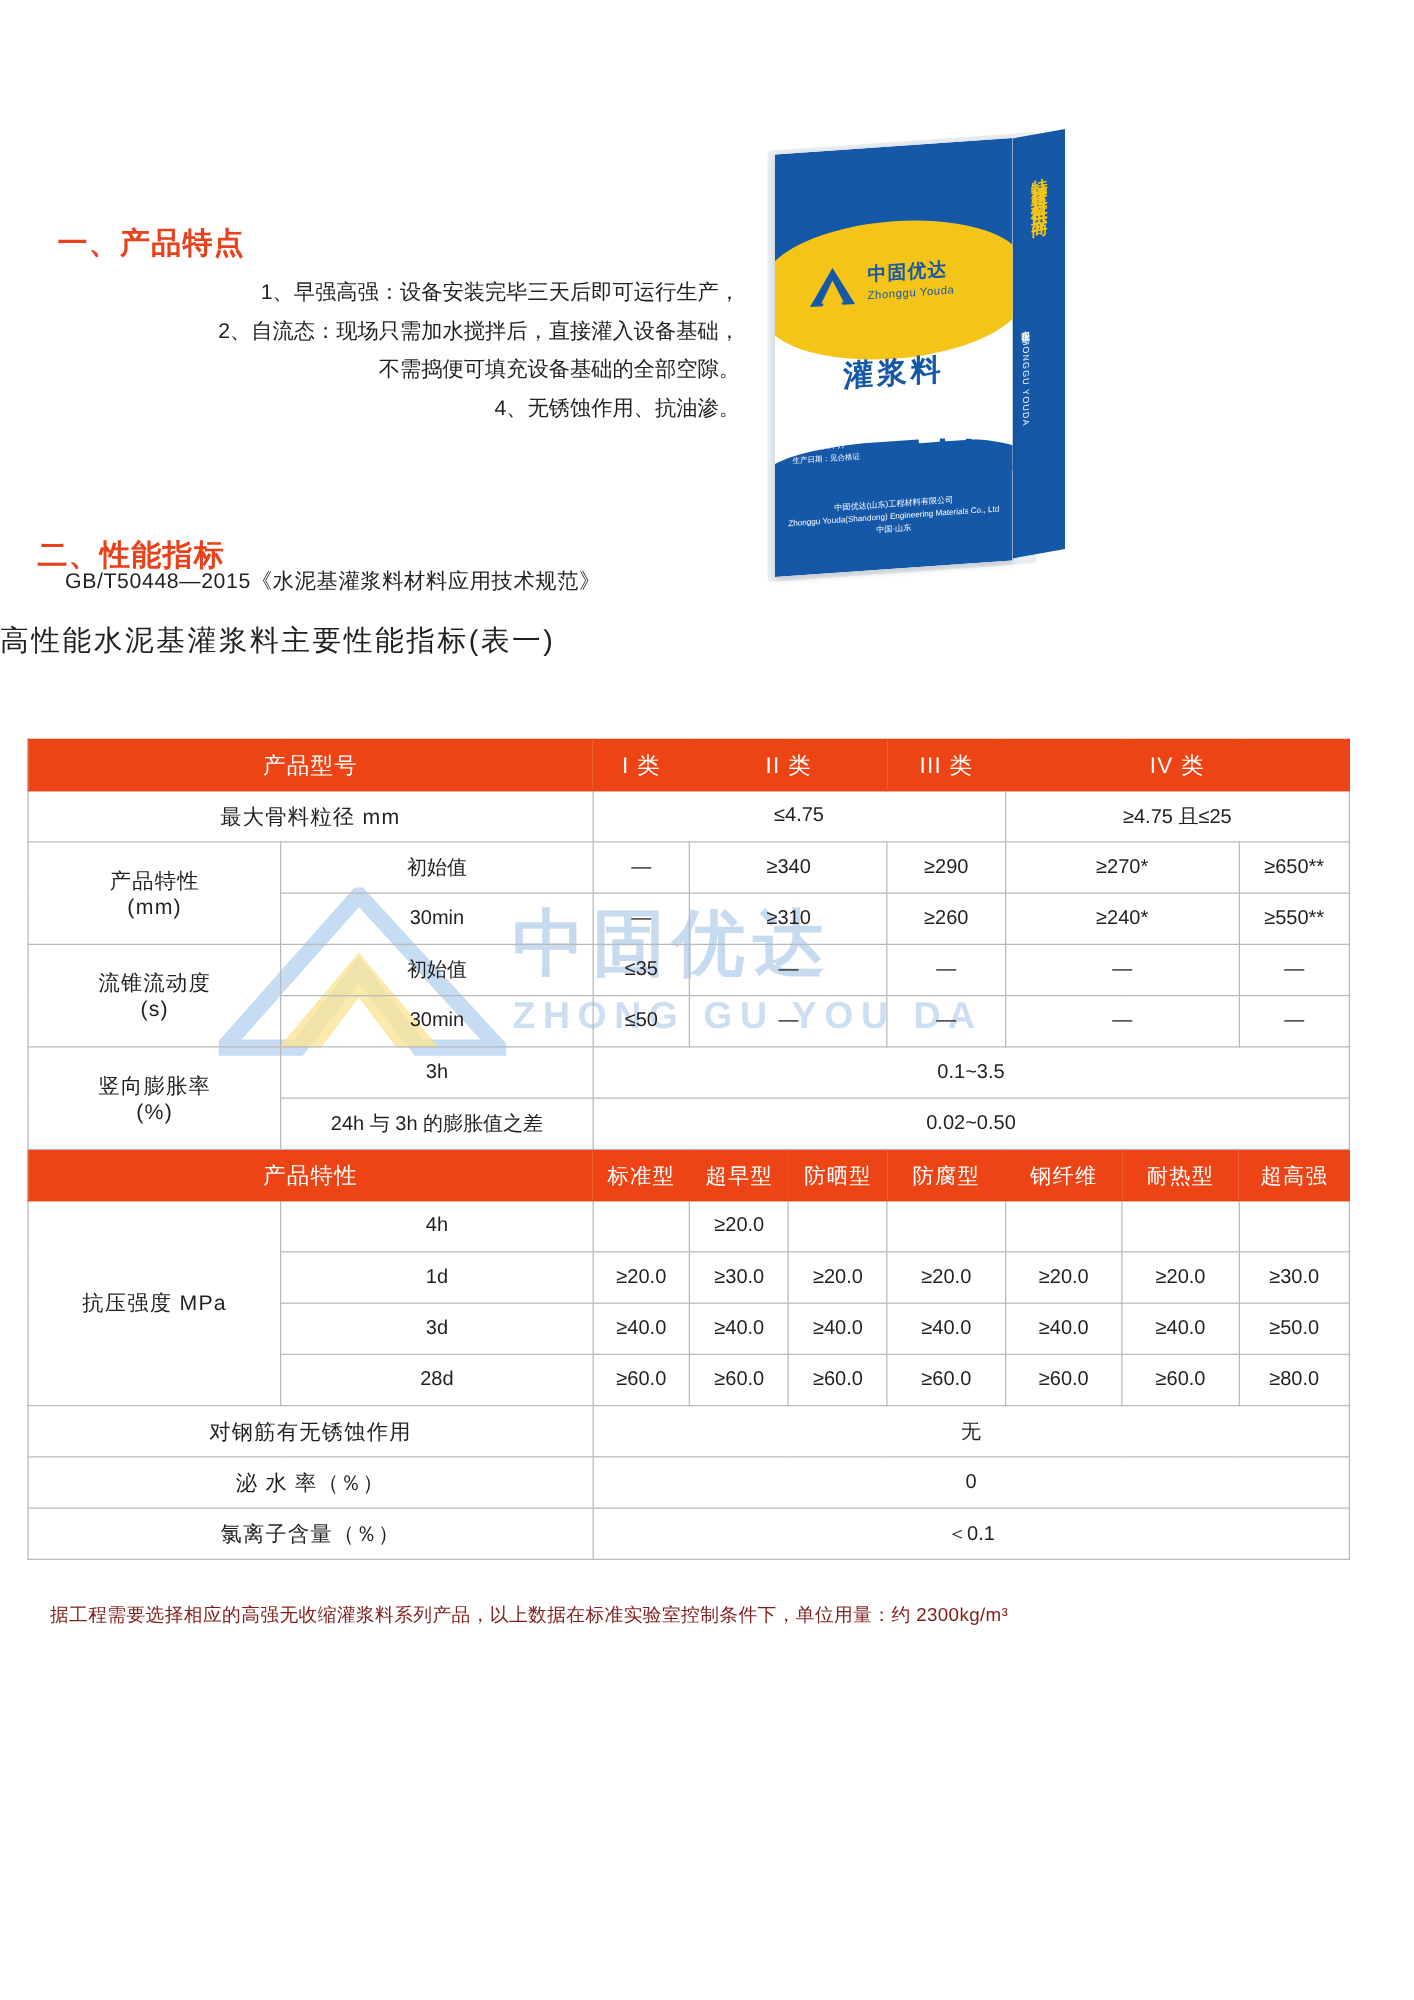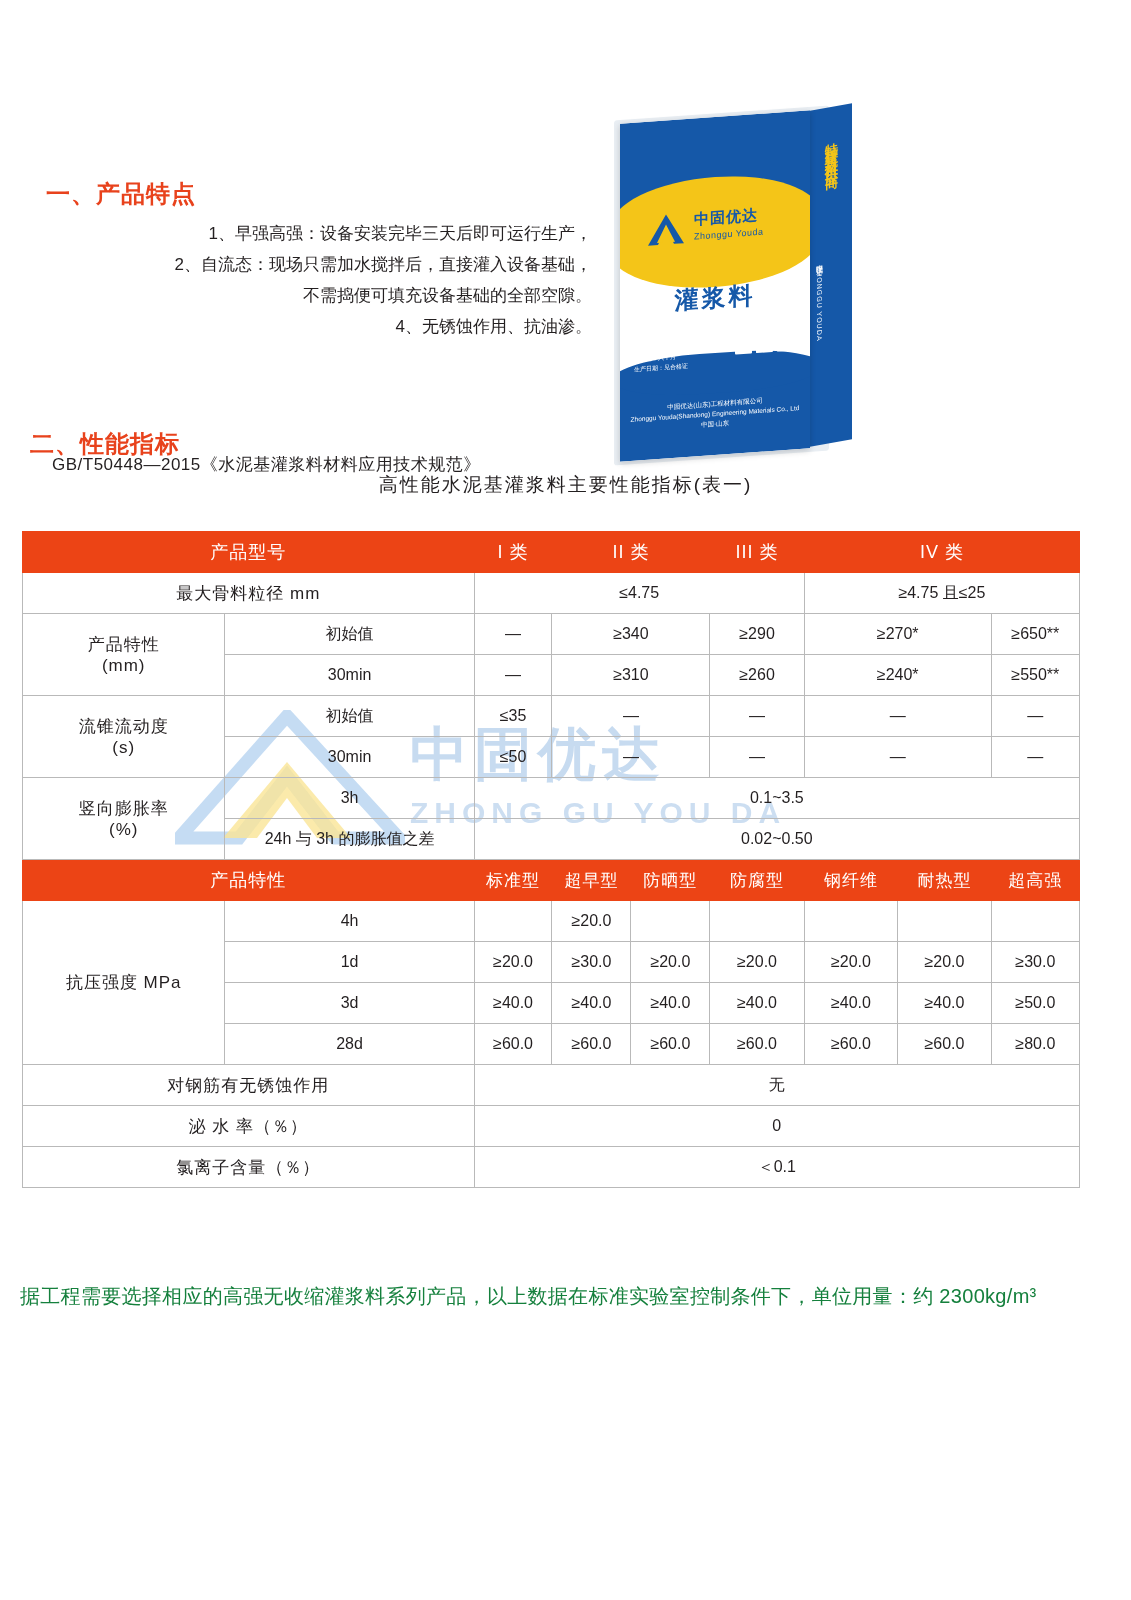--- a/index.html
+++ b/index.html
@@ -54,23 +54,22 @@
     font-size: 17px;
     color: #231f20;
     letter-spacing: 0.5px;
   }
 
   
   #table-title {
     position: absolute;
     left: 0;
     right: 0;
-    top: 472px;
-    text-align: center;
-    font-size: 19px;
+    top: 497px;
+    font-size: 23px;
     letter-spacing: 2px;
     color: #231f20;
   }
 
   
   .bag-wrap {
     position: absolute;
     left: 600px;
     top: 105px;
     width: 280px;
@@ -232,21 +231,21 @@
     font-weight: bold;
     color: #1f6fc4;
     letter-spacing: 6px;
     opacity: .5;
   }
 
   
   .spec-table {
     position: absolute;
     left: 22px;
-    top: 531px;
+    top: 591px;
     width: 1058px;
     border-collapse: collapse;
     table-layout: fixed;
     font-size: 16px;
     z-index: 8;
   }
   .spec-table td, .spec-table th {
     border: 1px solid #b9b9b9;
     text-align: center;
     vertical-align: middle;
@@ -267,24 +266,24 @@
   }
   .hdr-sm {
     font-size: 17px;
   }
   .rowlabel {
     font-size: 17px;
     letter-spacing: 1px;
   }
   .note {
     position: absolute;
-    left: 20px;
+    left: 40px;
     top: 1283px;
-    font-size: 20px;
-    color: #15803d;
+    font-size: 15px;
+    color: #7f1d1d;
     letter-spacing: 0.3px;
   }
 </style>
 </head>
 <body>
 
 <div class="page">
 
   <div class="sec-heading" id="sec1-heading">一、产品特点</div>
 

